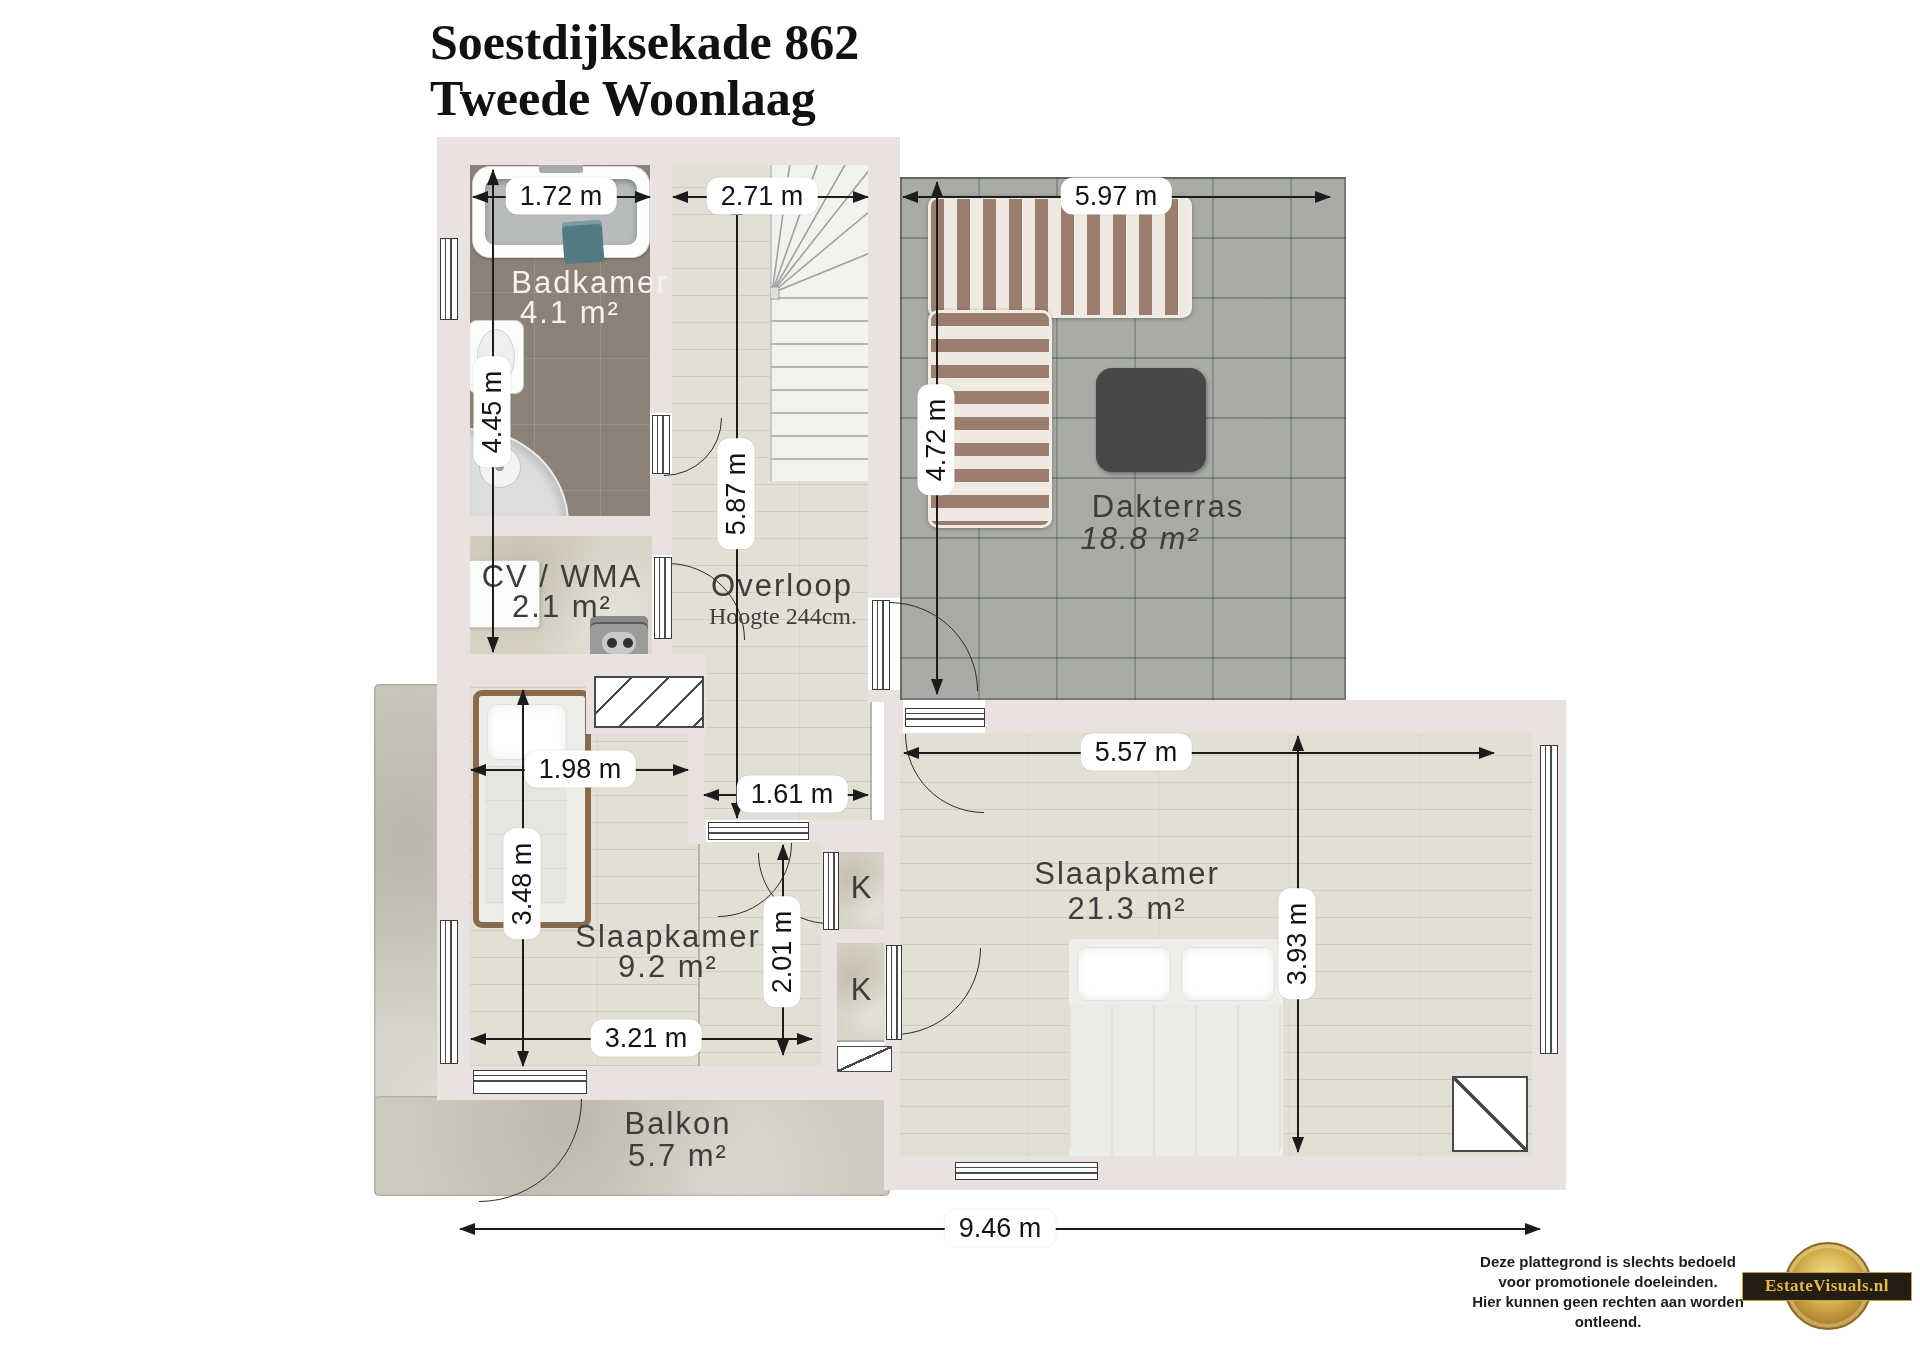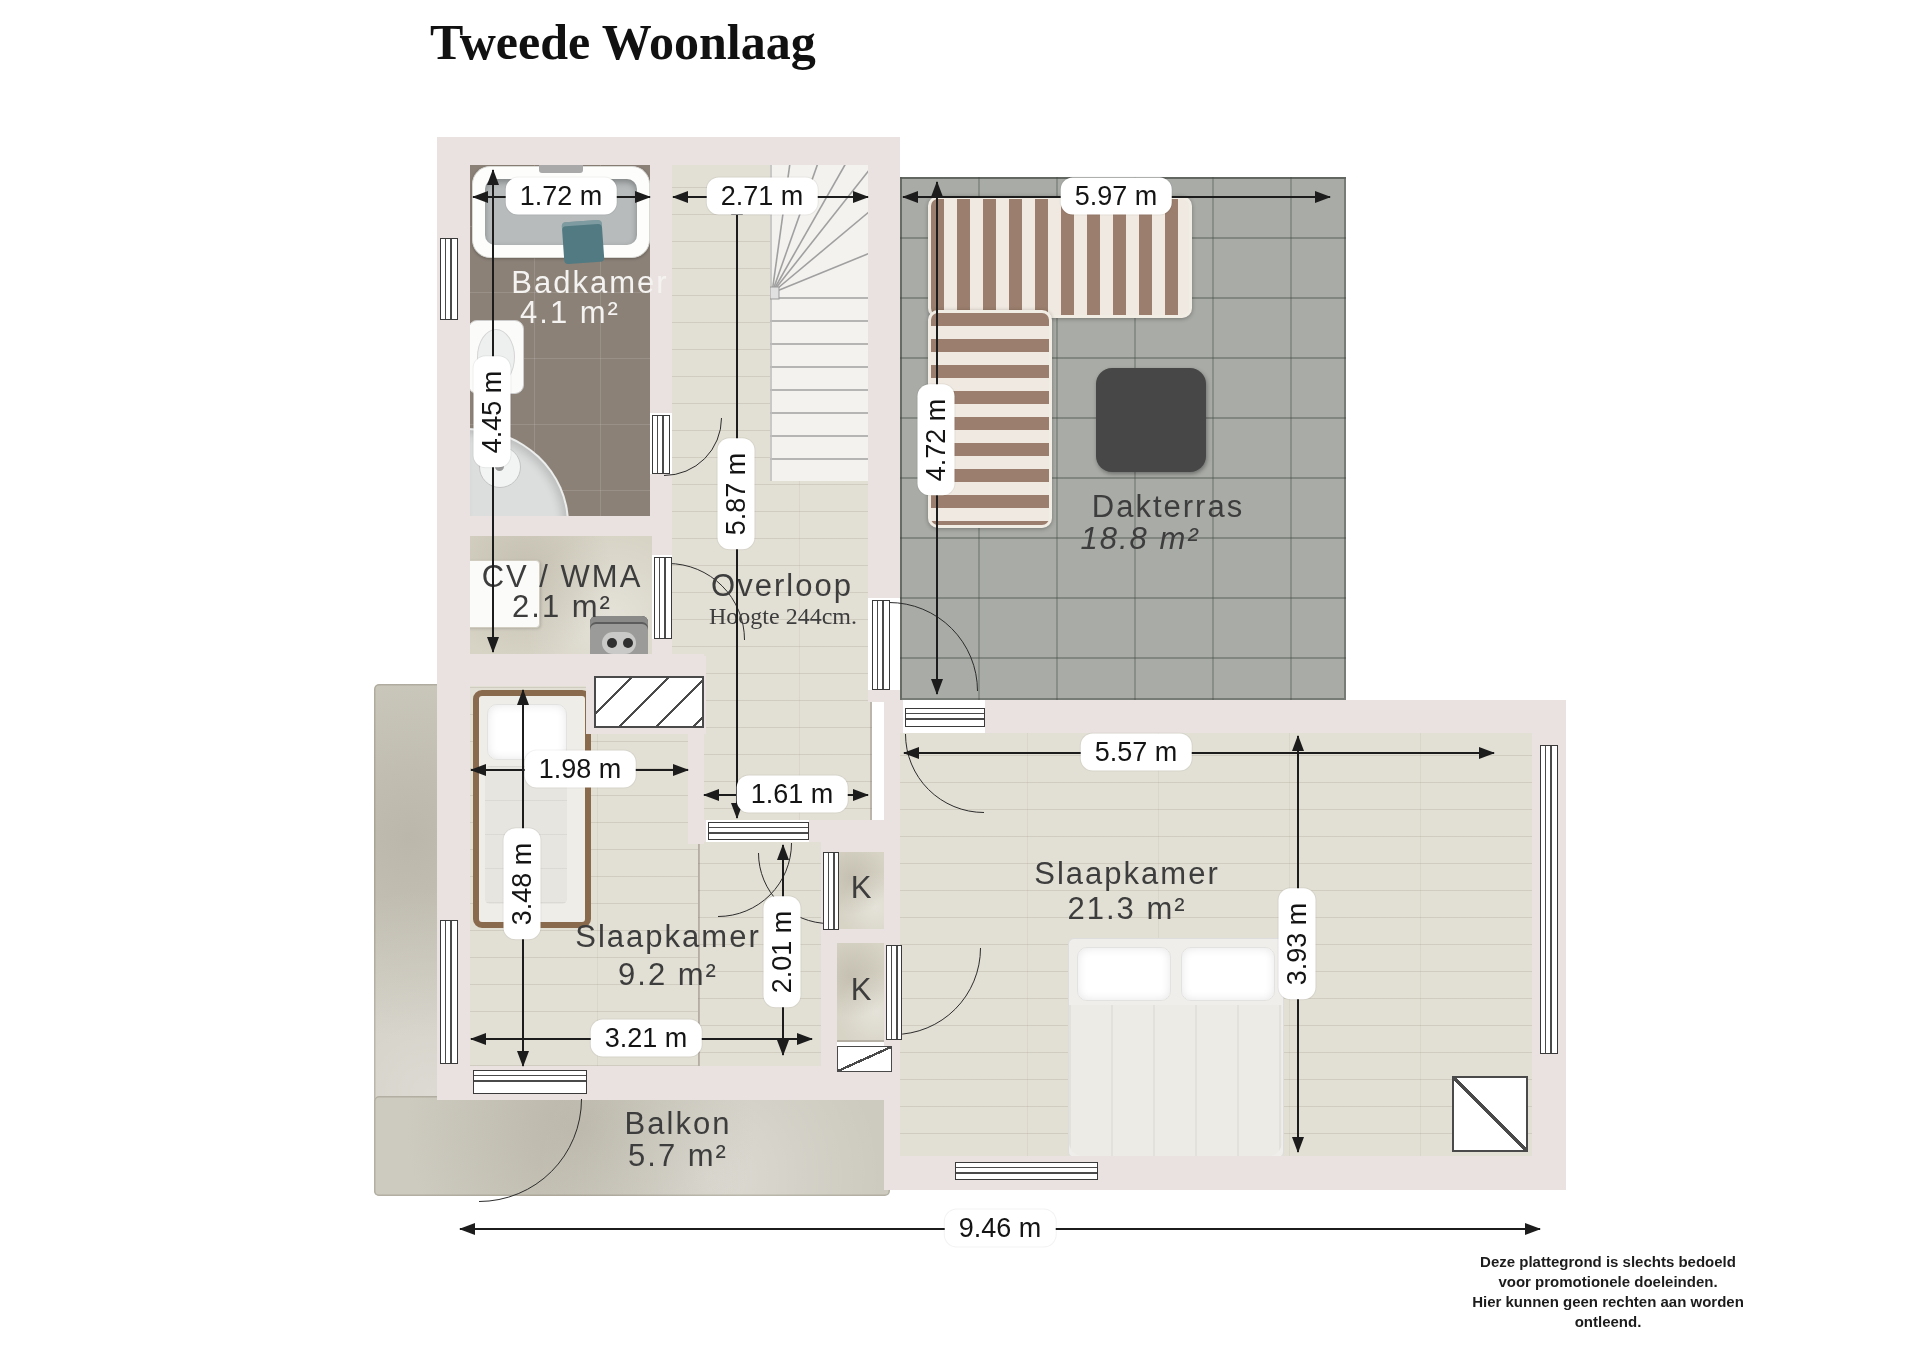--- a/index.html
+++ b/index.html
@@ -243,31 +243,36 @@
 
   <div class="rlabel light" style="left:590px;top:283px;">Badkamer</div>
   <div class="rlabel light" style="left:570px;top:313px;">4.1 m²</div>
   <div class="rlabel" style="left:562px;top:577px;">CV / WMA</div>
   <div class="rlabel" style="left:562px;top:607px;">2.1 m²</div>
   <div class="rlabel" style="left:782px;top:586px;">Overloop</div>
   <div class="rlabel serifnote" style="left:783px;top:616px;">Hoogte 244cm.</div>
   <div class="rlabel" style="left:1140px;top:507px;margin-left:28px;">Dakterras</div>
   <div class="rlabel" style="left:1140px;top:539px;font-style:italic;">18.8 m²</div>
   <div class="rlabel" style="left:668px;top:937px;">Slaapkamer</div>
-  <div class="rlabel" style="left:668px;top:967px;margin-top:8px;">9.2 m²</div>
+  <div class="rlabel" style="left:668px;top:967px;">9.2 m²</div>
   <div class="rlabel" style="left:1127px;top:874px;">Slaapkamer</div>
   <div class="rlabel" style="left:1127px;top:909px;">21.3 m²</div>
   <div class="rlabel" style="left:678px;top:1124px;">Balkon</div>
   <div class="rlabel" style="left:678px;top:1156px;">5.7 m²</div>
   <div class="rlabel" style="left:862px;top:888px;">K</div>
   <div class="rlabel" style="left:862px;top:990px;">K</div>
 
   <div class="title">
+    <div>Soestdijksekade 862</div>
     <div>Tweede Woonlaag</div>
   </div>
 
   <div class="disclaimer">
     <div>Deze plattegrond is slechts bedoeld</div>
     <div>voor promotionele doeleinden.</div>
     <div>Hier kunnen geen rechten aan worden ontleend.</div>
   </div>
+  <div class="logo">
+    <div class="logo-circle"></div>
+    <div class="logo-band">EstateVisuals.nl</div>
+  </div>
 
 </div>
 
 </body></html>

